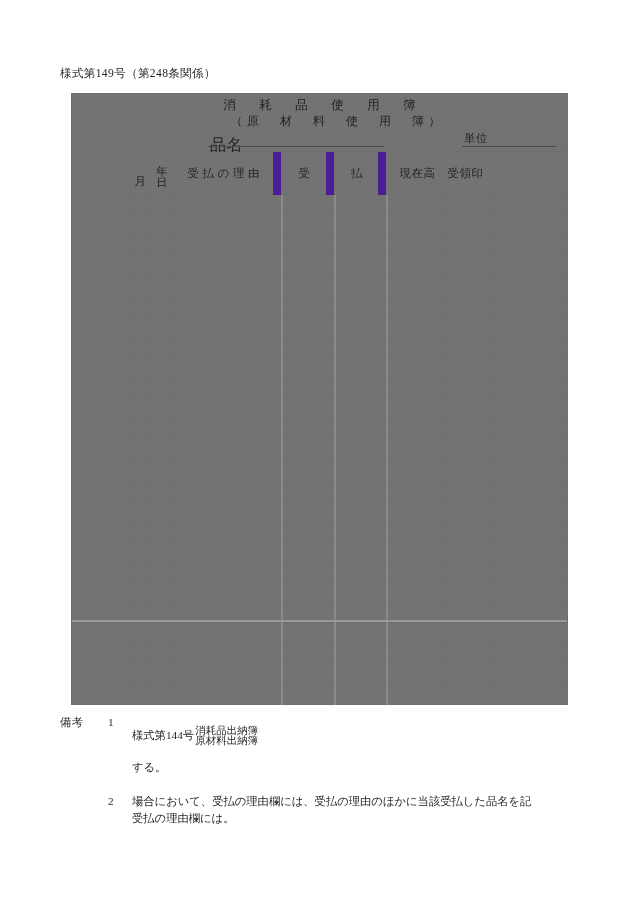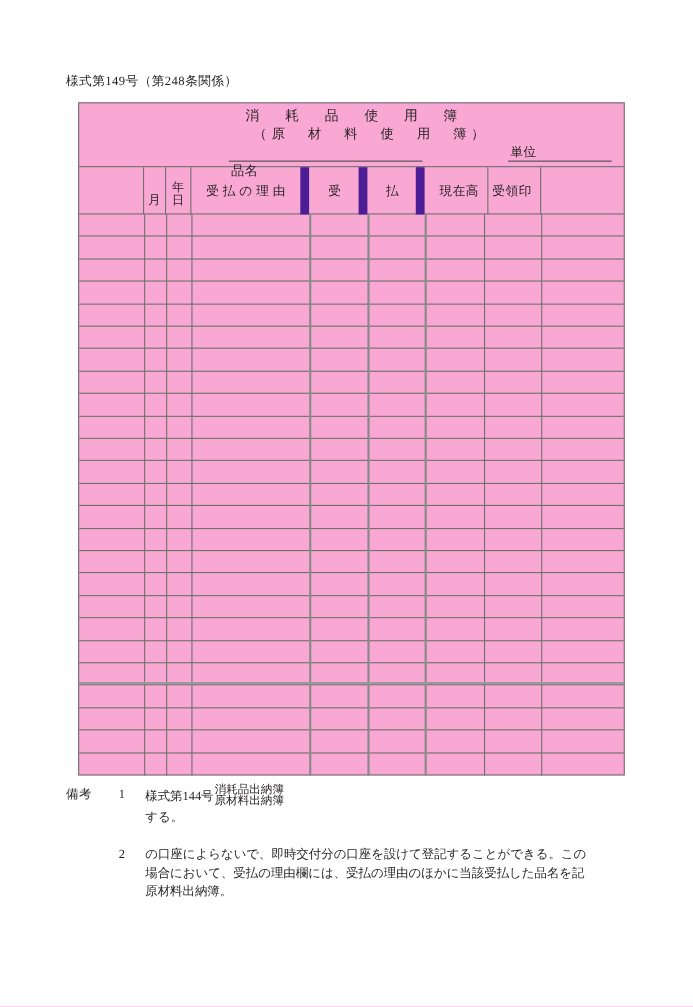--- a/index.html
+++ b/index.html
@@ -35,21 +35,21 @@
 
   
   .form-table {
     position: absolute;
     left: 71px;
     top: 93px;
     width: 497px;
     height: 612px;
     border: 1px solid #6f6f6f;
     box-sizing: border-box;
-    background: #f9a8d4;
+    background: #737373;
   }
 
   
   .title-block {
     position: absolute;
     left: 0; top: 0;
     width: 100%;
     height: 58px;
     border-bottom: 1px solid #6f6f6f;
     box-sizing: border-box;
@@ -80,22 +80,22 @@
     position: absolute;
     left: 0;
     top: 37px;
     width: 100%;
     height: 18px;
     white-space: nowrap;
   }
   .field-hinmei-label {
     position: absolute;
     left: 138px;
-    top: 16px;
-    font-size: 12px;
+    top: 4px;
+    font-size: 16px;
     letter-spacing: 0.5px;
     font-family: Liberation Serif, serif;
   }
   .field-hinmei-line {
     position: absolute;
     left: 136px;
     top: 15px;
     width: 176px;
     border-bottom: 1px solid #4a4a4a;
   }
@@ -253,21 +253,21 @@
   }
   .note-1-line {
     white-space: nowrap;
   }
   .stacked {
     display: inline-block;
     vertical-align: middle;
     line-height: 1.0;
     font-size: 10.5px;
     text-align: left;
-    margin: 0 1px;
+    margin: 12px 1px;
     position: relative;
     top: -0.5px;
   }
   .stacked span {
     display: block;
   }
   .note-2 {
     margin-top: 17px;
   }
   .note-2 .note-body p {
@@ -378,21 +378,20 @@
         <p class="note-1-line">
           <span>様式第144号</span><span class="stacked"><span>消耗品出納簿</span><span>原材料出納簿</span></span>
         </p>
         <p>する。</p>
       </div>
     </div>
 
     <div class="note note-2">
       <span class="note-num">2</span>
       <div class="note-body">
-        <p>の口座によらないで、即時交付分の口座を設けて登記することができる。この</p>
         <p>場合において、受払の理由欄には、受払の理由のほかに当該受払した品名を記</p>
-        <p>原材料出納簿。</p>
+        <p>受払の理由欄には。</p>
       </div>
     </div>
 
   </div>
 
 </div>
 
 </body></html>

